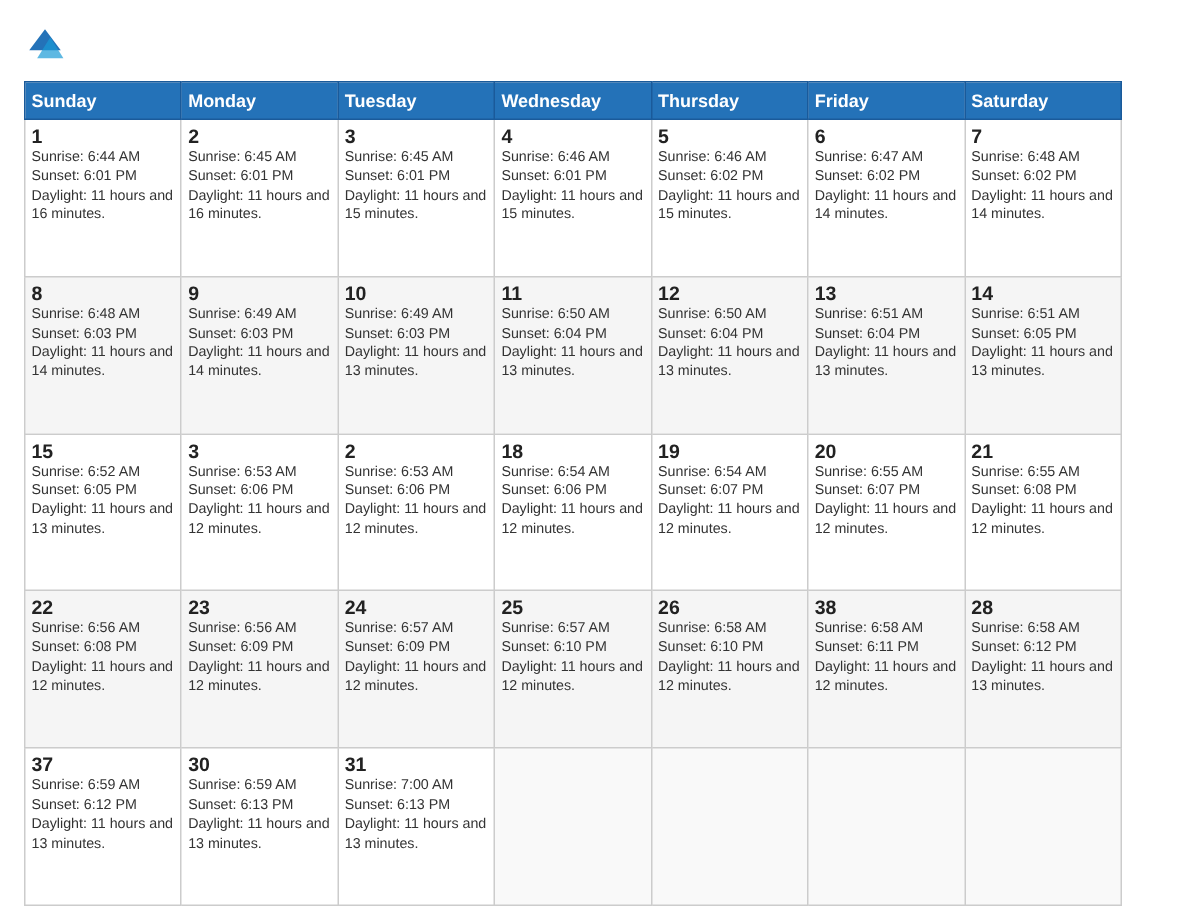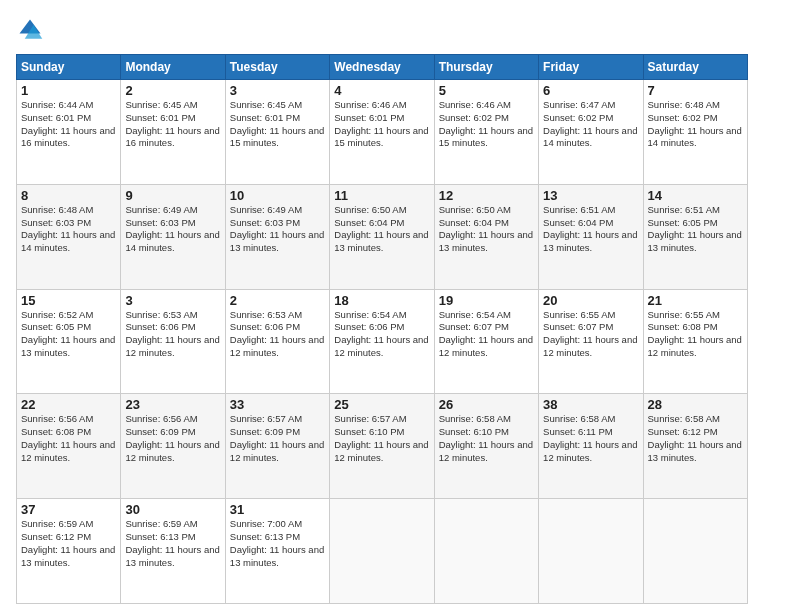--- a/index.html
+++ b/index.html
@@ -221,21 +221,21 @@
         <tr>
           <td>
           <span class="day-num">22</span>
           <span class="day-info">Sunrise: 6:56 AM<br>Sunset: 6:08 PM<br>Daylight: 11 hours and 12 minutes.</span>
         </td>
           <td>
           <span class="day-num">23</span>
           <span class="day-info">Sunrise: 6:56 AM<br>Sunset: 6:09 PM<br>Daylight: 11 hours and 12 minutes.</span>
         </td>
           <td>
-          <span class="day-num">33</span>
+          <span class="day-num">24</span>
           <span class="day-info">Sunrise: 6:57 AM<br>Sunset: 6:09 PM<br>Daylight: 11 hours and 12 minutes.</span>
         </td>
           <td>
           <span class="day-num">25</span>
           <span class="day-info">Sunrise: 6:57 AM<br>Sunset: 6:10 PM<br>Daylight: 11 hours and 12 minutes.</span>
         </td>
           <td>
           <span class="day-num">26</span>
           <span class="day-info">Sunrise: 6:58 AM<br>Sunset: 6:10 PM<br>Daylight: 11 hours and 12 minutes.</span>
         </td>

